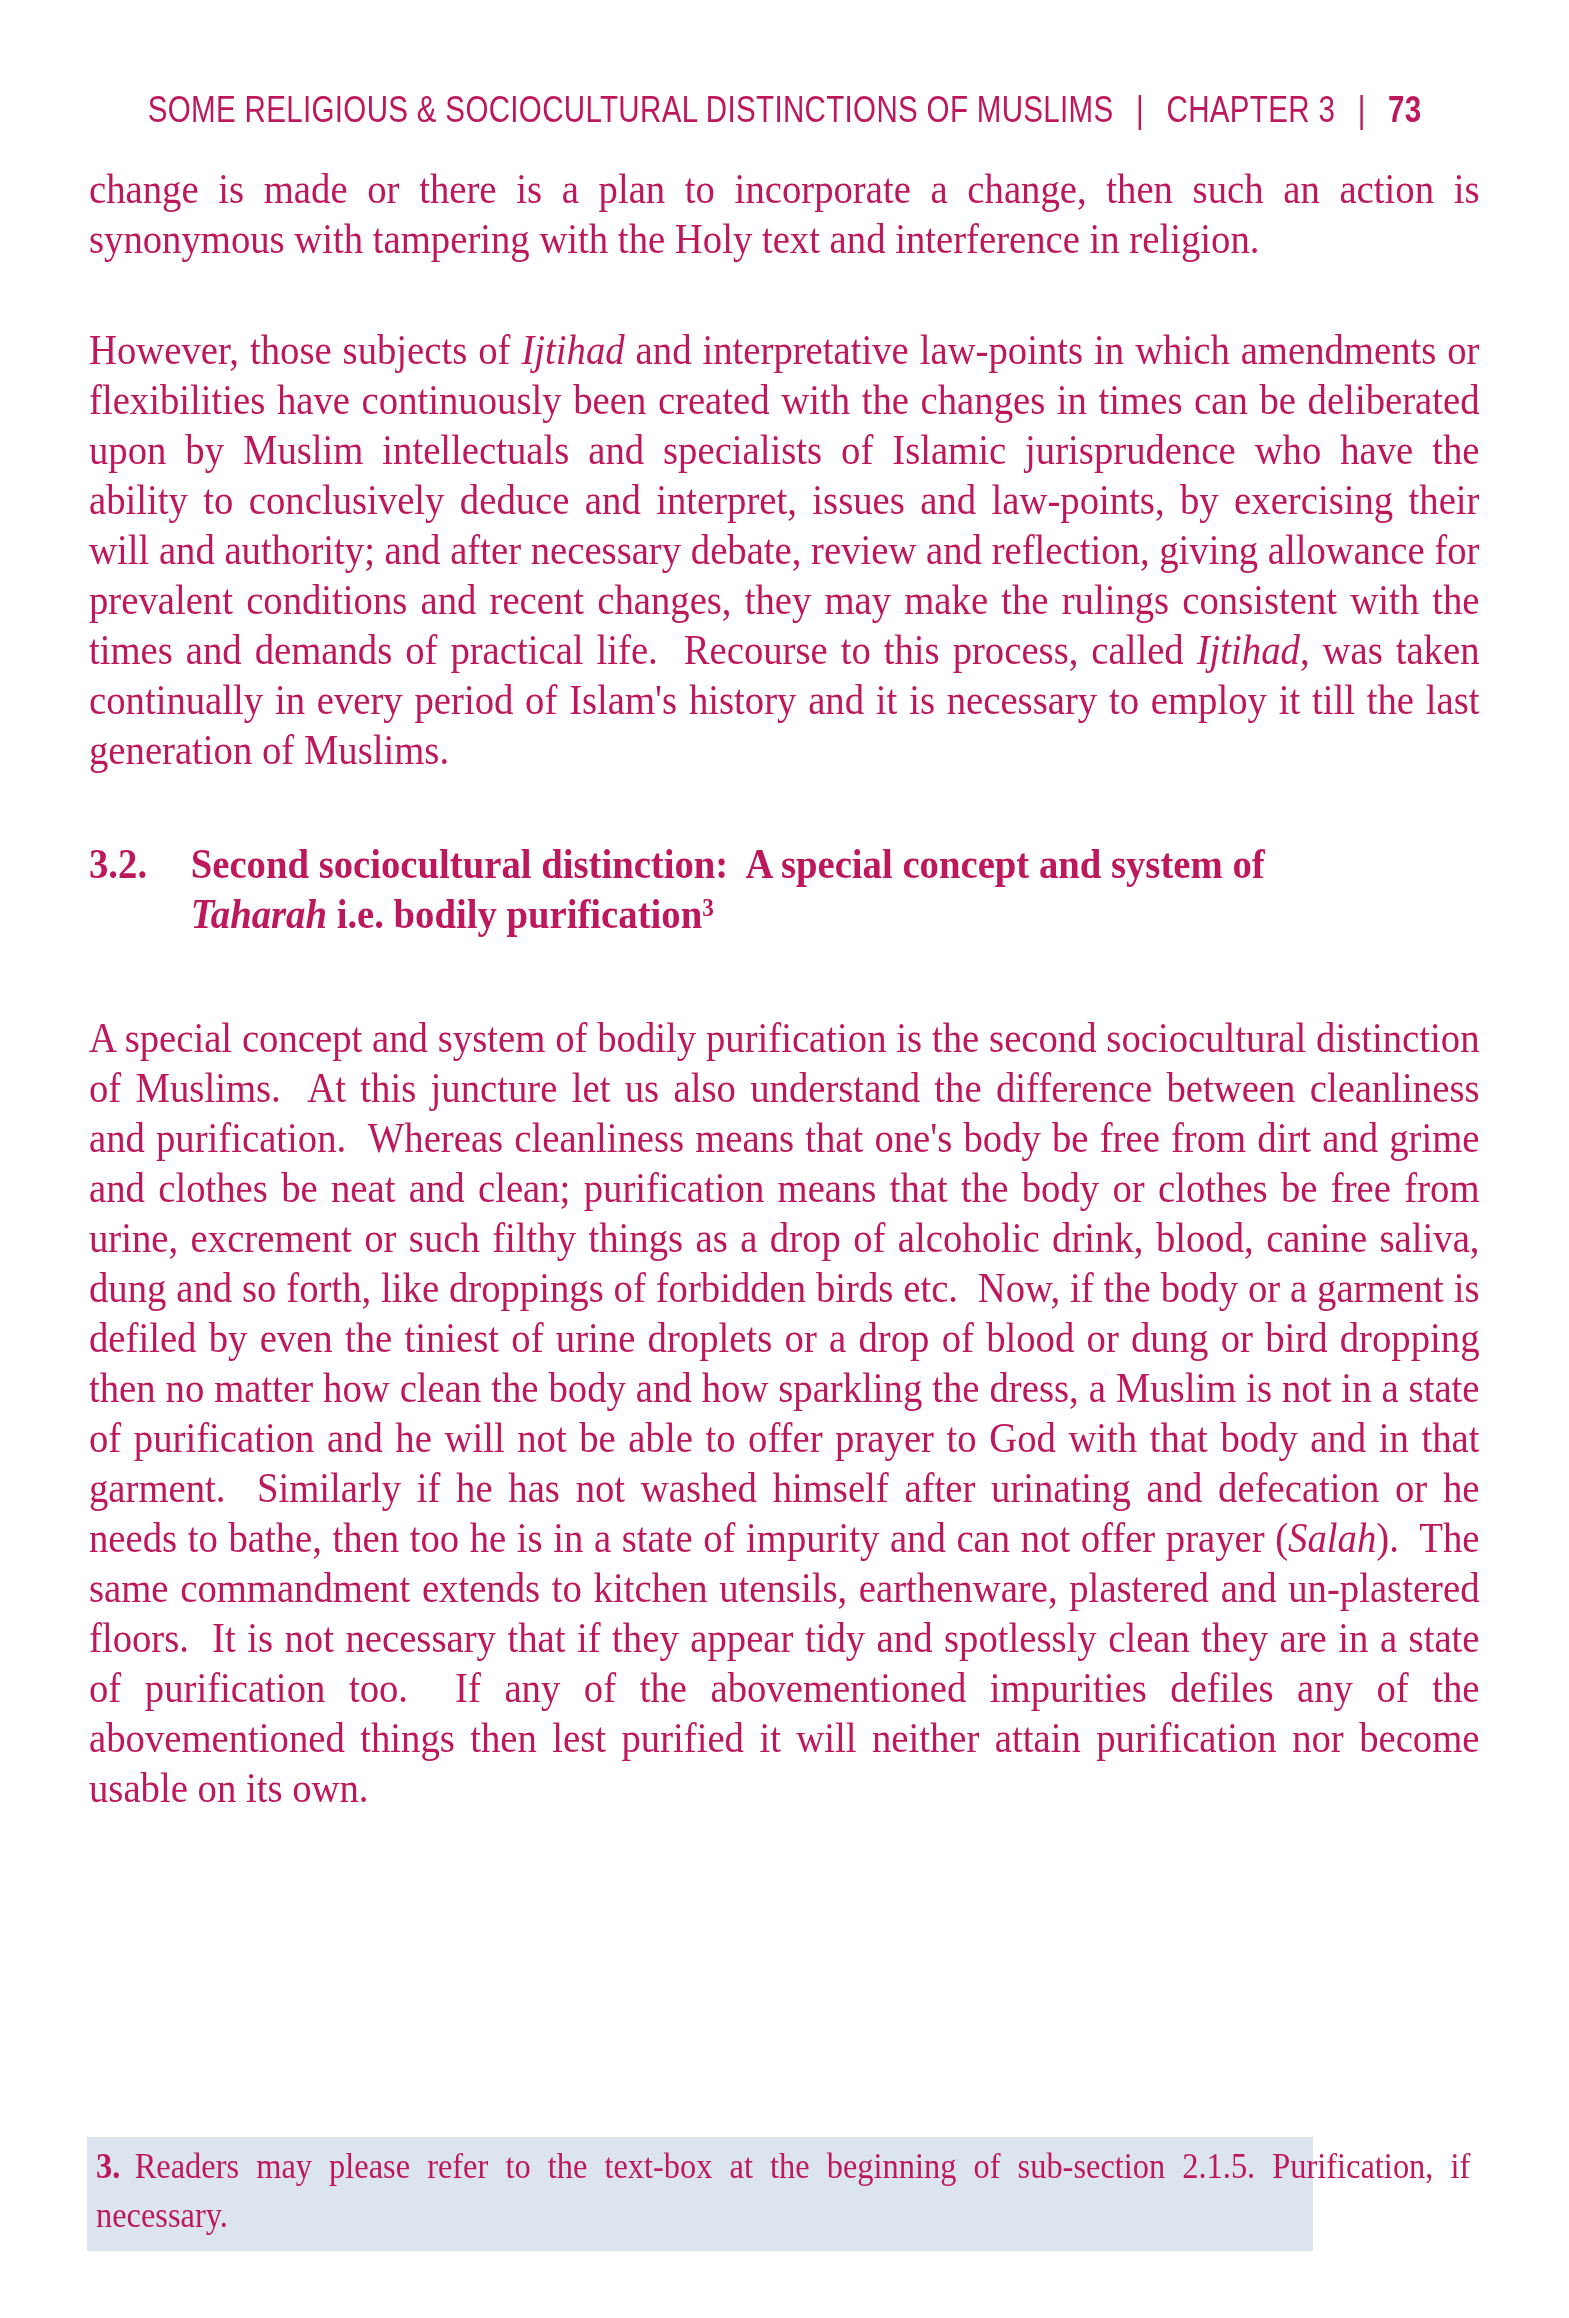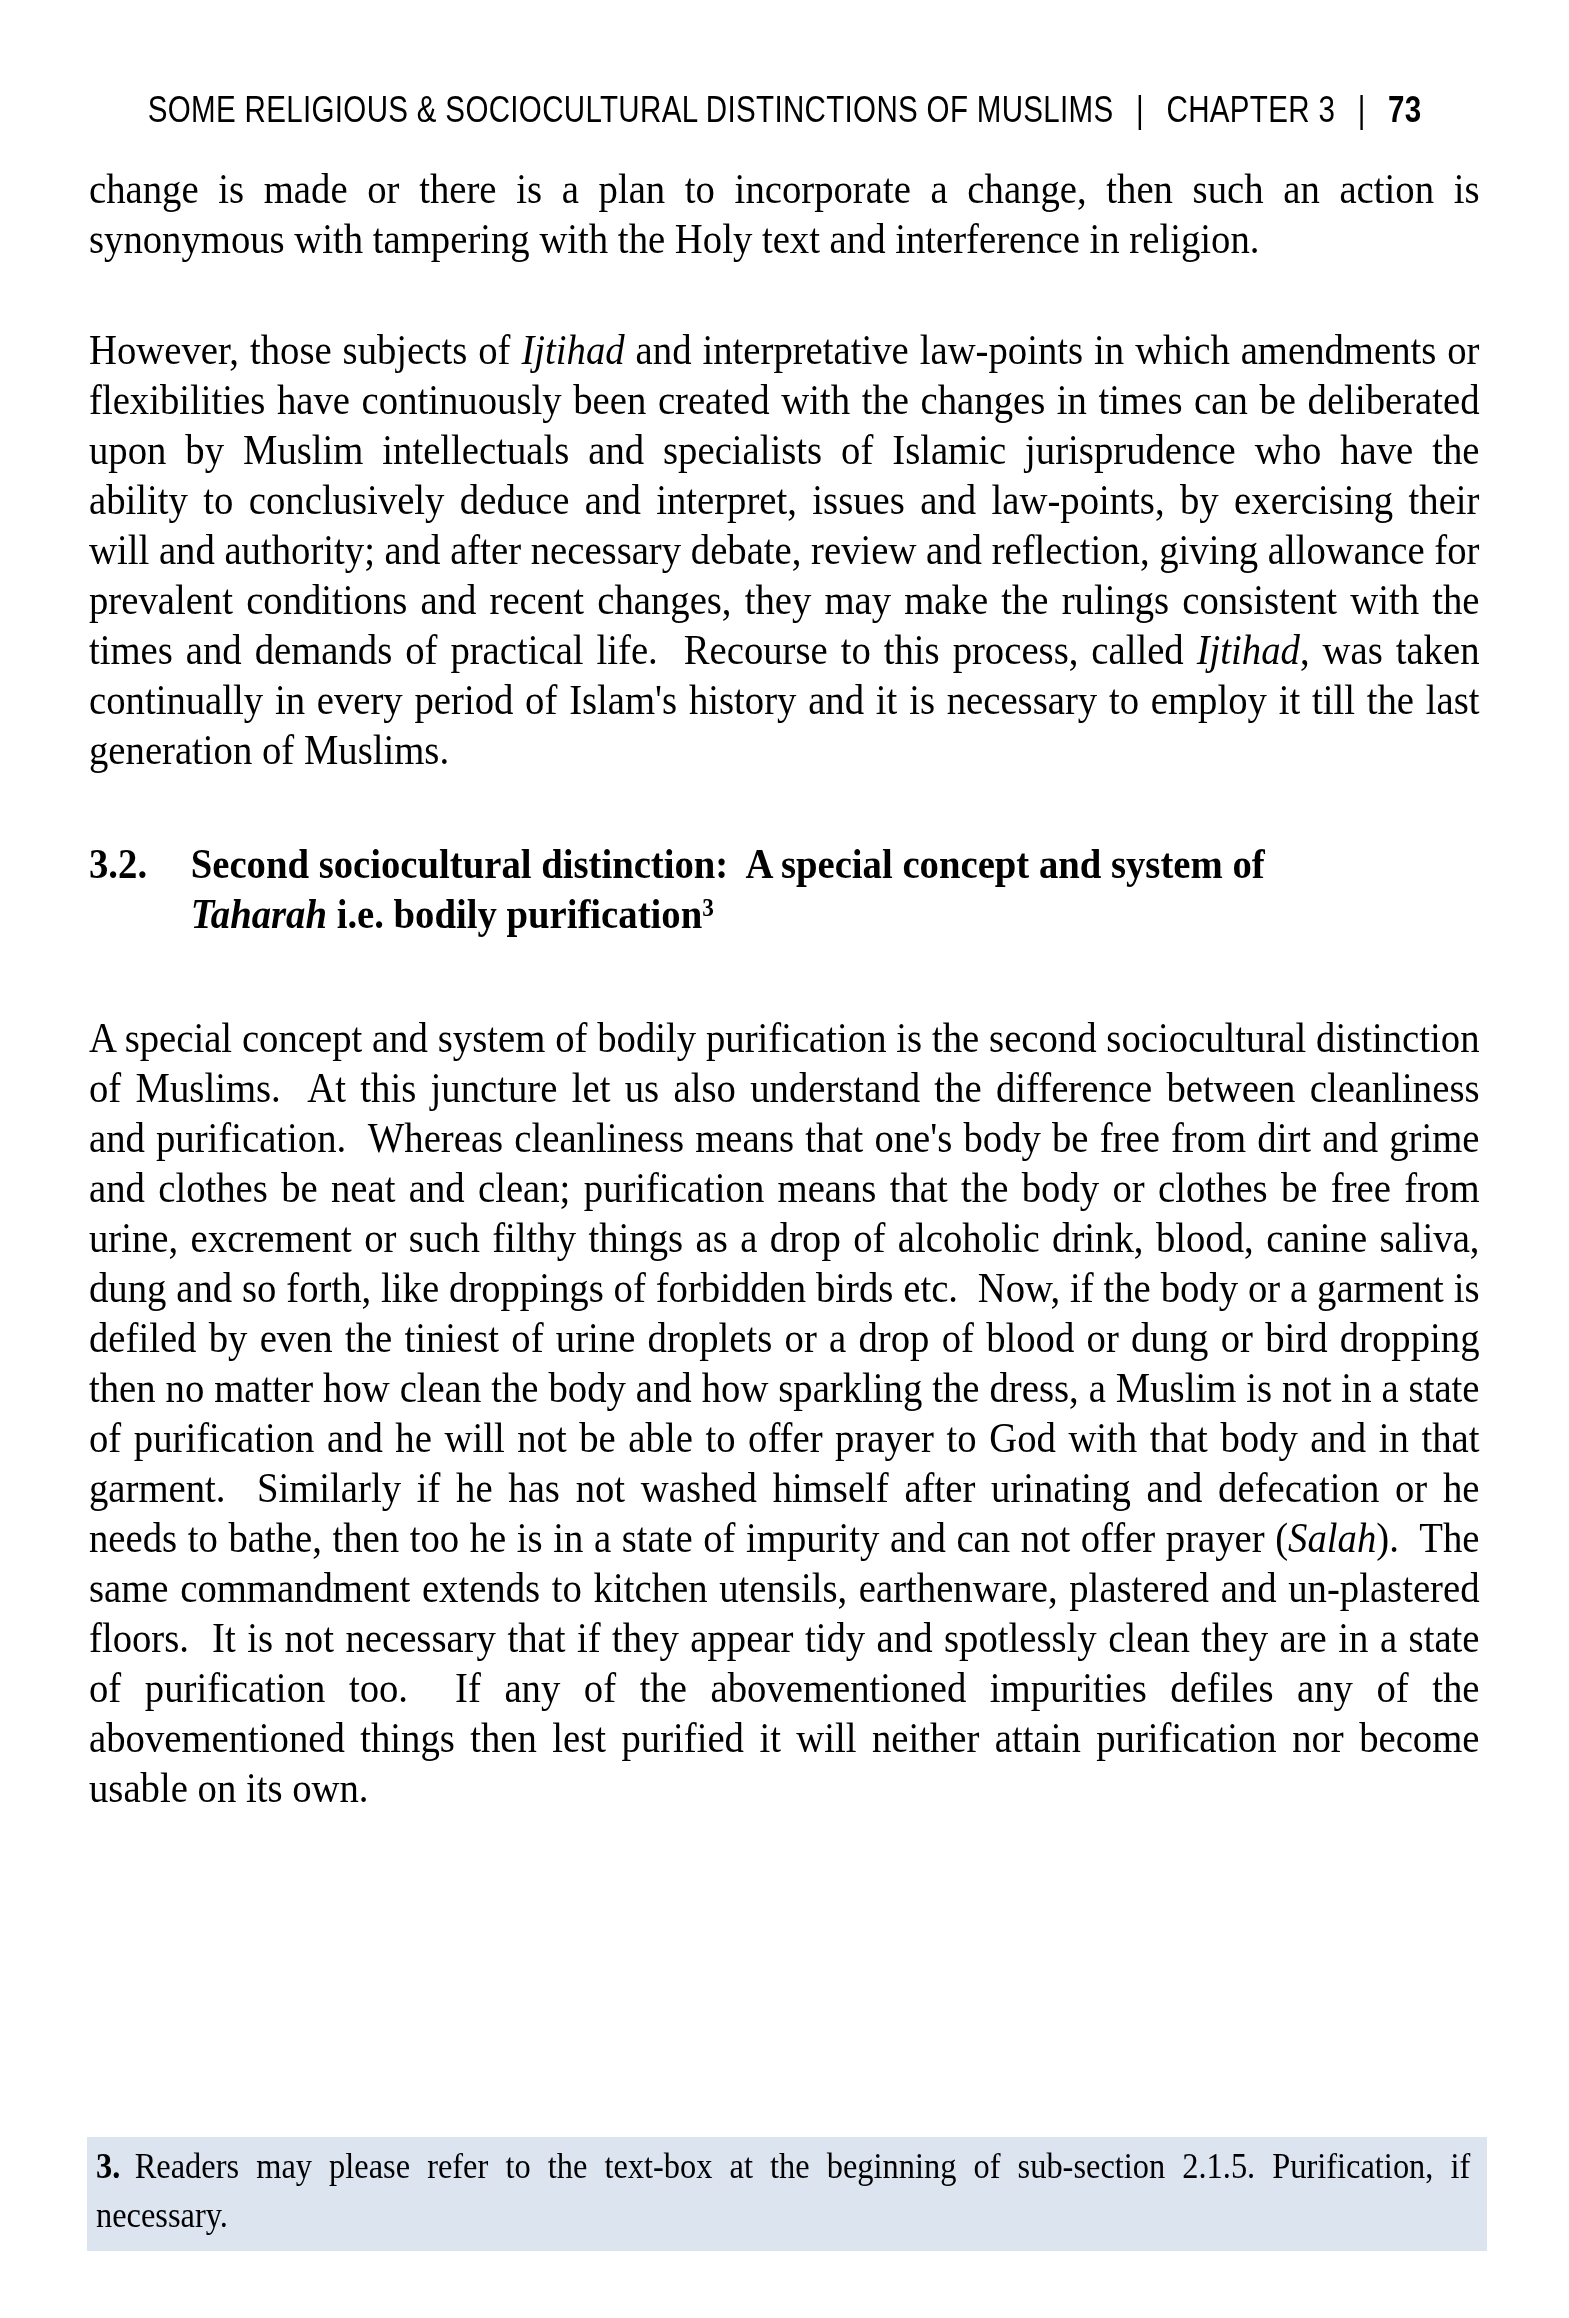--- a/index.html
+++ b/index.html
@@ -51,36 +51,36 @@
   sup.fn-ref {
     font-size:0.60em;
     vertical-align:baseline;
     position:relative; top:-0.48em;
     font-weight:bold;
   }
   
   .footnote {
     position:absolute;
     left:87px; top:2137px;
-    width:1400px;
+    width:1226px;
     padding:5.4px 10.7px 10.7px 9px;
   }
   .fn-inner {
     width:1527px;
     transform:scaleX(0.90);
     transform-origin:left top;
     font-size:36px; line-height:49px;
     text-align:justify;
   }
   .fn-num { font-weight:bold; margin-right:16px; }
 </style>
 </head>
 <body>
 
-<div class="page" style="background: rgb(255, 255, 255); color: #000000; padding-left: 33px;">
+<div class="page" style="background: rgb(255, 255, 255); color: #be185d; padding-left: 33px;">
 
   <header class="running-head">
     <div class="rh-inner">
       <span>SOME RELIGIOUS &amp; SOCIOCULTURAL DISTINCTIONS OF MUSLIMS</span>
       <span class="rh-sep">|</span>
       <span>CHAPTER 3</span>
       <span class="rh-sep">|</span>
       <span class="rh-page">73</span>
     </div>
   </header>

